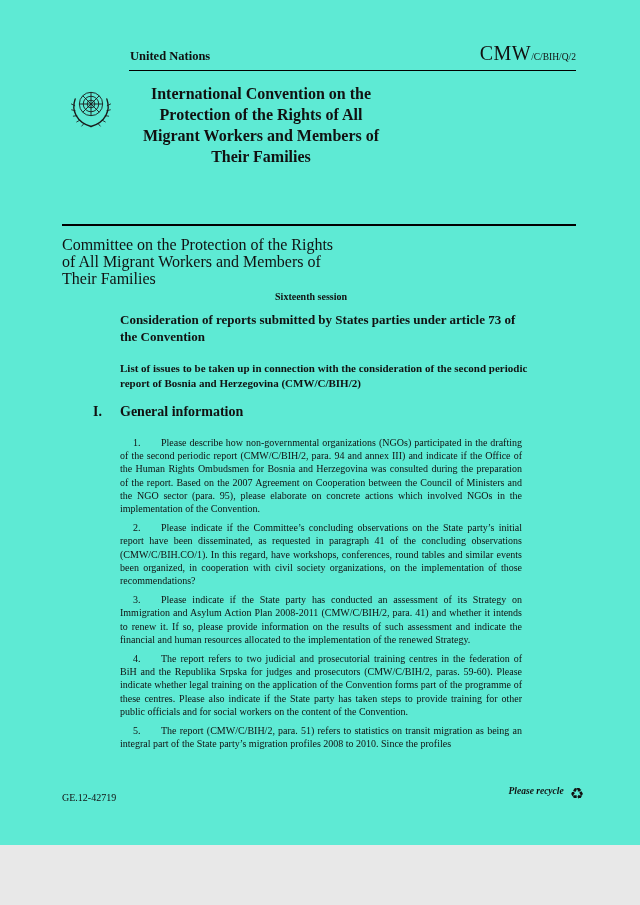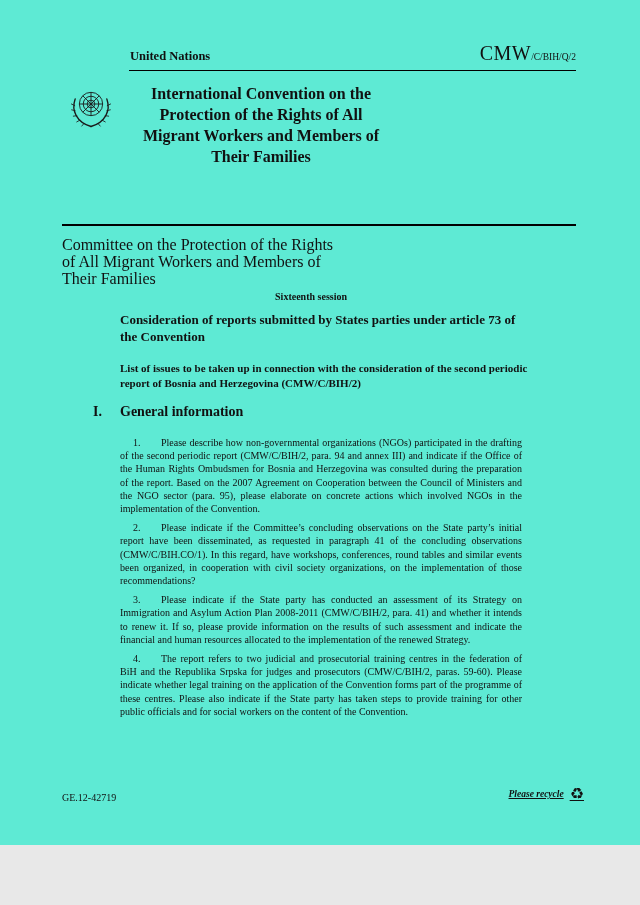--- a/index.html
+++ b/index.html
@@ -85,21 +85,21 @@
   }
   .pnum { display: inline-block; width: 28px; text-indent: 0; }
 
   
   .footer-left {
     position: absolute; left: 62px; top: 792px;
     font-size: 10px;
   }
   .footer-right {
     position: absolute; right: 56px; top: 786px;
-    display: flex; align-items: center; text-decoration: underline;
+    display: flex; 
   }
   .recycle-label { font-size: 9.5px; font-weight: bold; font-style: italic; }
   .recycle-glyph { font-size: 16px; line-height: 1; margin-left: 6px; font-family: "DejaVu Sans", sans-serif; }
 </style>
 </head>
 <body>
 
 <div class="page">
 
   <div class="org-name">United Nations</div>
@@ -152,20 +152,21 @@
 
   <div class="section-heading">
     <span class="sec-num">I.</span><span class="sec-title">General information</span>
   </div>
 
   <div class="paragraphs">
     <p class="para"><span class="pnum">1.</span><span>Please describe how non-governmental organizations (NGOs) participated in the drafting of the second periodic report (CMW/C/BIH/2, para. 94 and annex III) and indicate if the Office of the Human Rights Ombudsmen for Bosnia and Herzegovina was consulted during the preparation of the report. Based on the 2007 Agreement on Cooperation between the Council of Ministers and the NGO sector (para. 95), please elaborate on concrete actions which involved NGOs in the implementation of the Convention.</span></p>
     <p class="para"><span class="pnum">2.</span><span>Please indicate if the Committee’s concluding observations on the State party’s initial report have been disseminated, as requested in paragraph 41 of the concluding observations (CMW/C/BIH.CO/1). In this regard, have workshops, conferences, round tables and similar events been organized, in cooperation with civil society organizations, on the implementation of those recommendations?</span></p>
     <p class="para"><span class="pnum">3.</span><span>Please indicate if the State party has conducted an assessment of its Strategy on Immigration and Asylum Action Plan 2008-2011 (CMW/C/BIH/2, para. 41) and whether it intends to renew it. If so, please provide information on the results of such assessment and indicate the financial and human resources allocated to the implementation of the renewed Strategy.</span></p>
     <p class="para"><span class="pnum">4.</span><span>The report refers to two judicial and prosecutorial training centres in the federation of BiH and the Republika Srpska for judges and prosecutors (CMW/C/BIH/2, paras. 59-60). Please indicate whether legal training on the application of the Convention forms part of the programme of these centres. Please also indicate if the State party has taken steps to provide training for other public officials and for social workers on the content of the Convention.</span></p>
+    <p class="para"><span class="pnum">5.</span><span>The report (CMW/C/BIH/2, para. 51) refers to statistics on transit migration as being an integral part of the State party’s migration profiles 2008 to 2010. Since the profiles</span></p>
   </div>
 
   <div class="footer-left">GE.12-42719</div>
   <div class="footer-right">
     <span class="recycle-label">Please recycle</span>
     <span class="recycle-glyph">♻</span>
   </div>
 
 </div>
 

